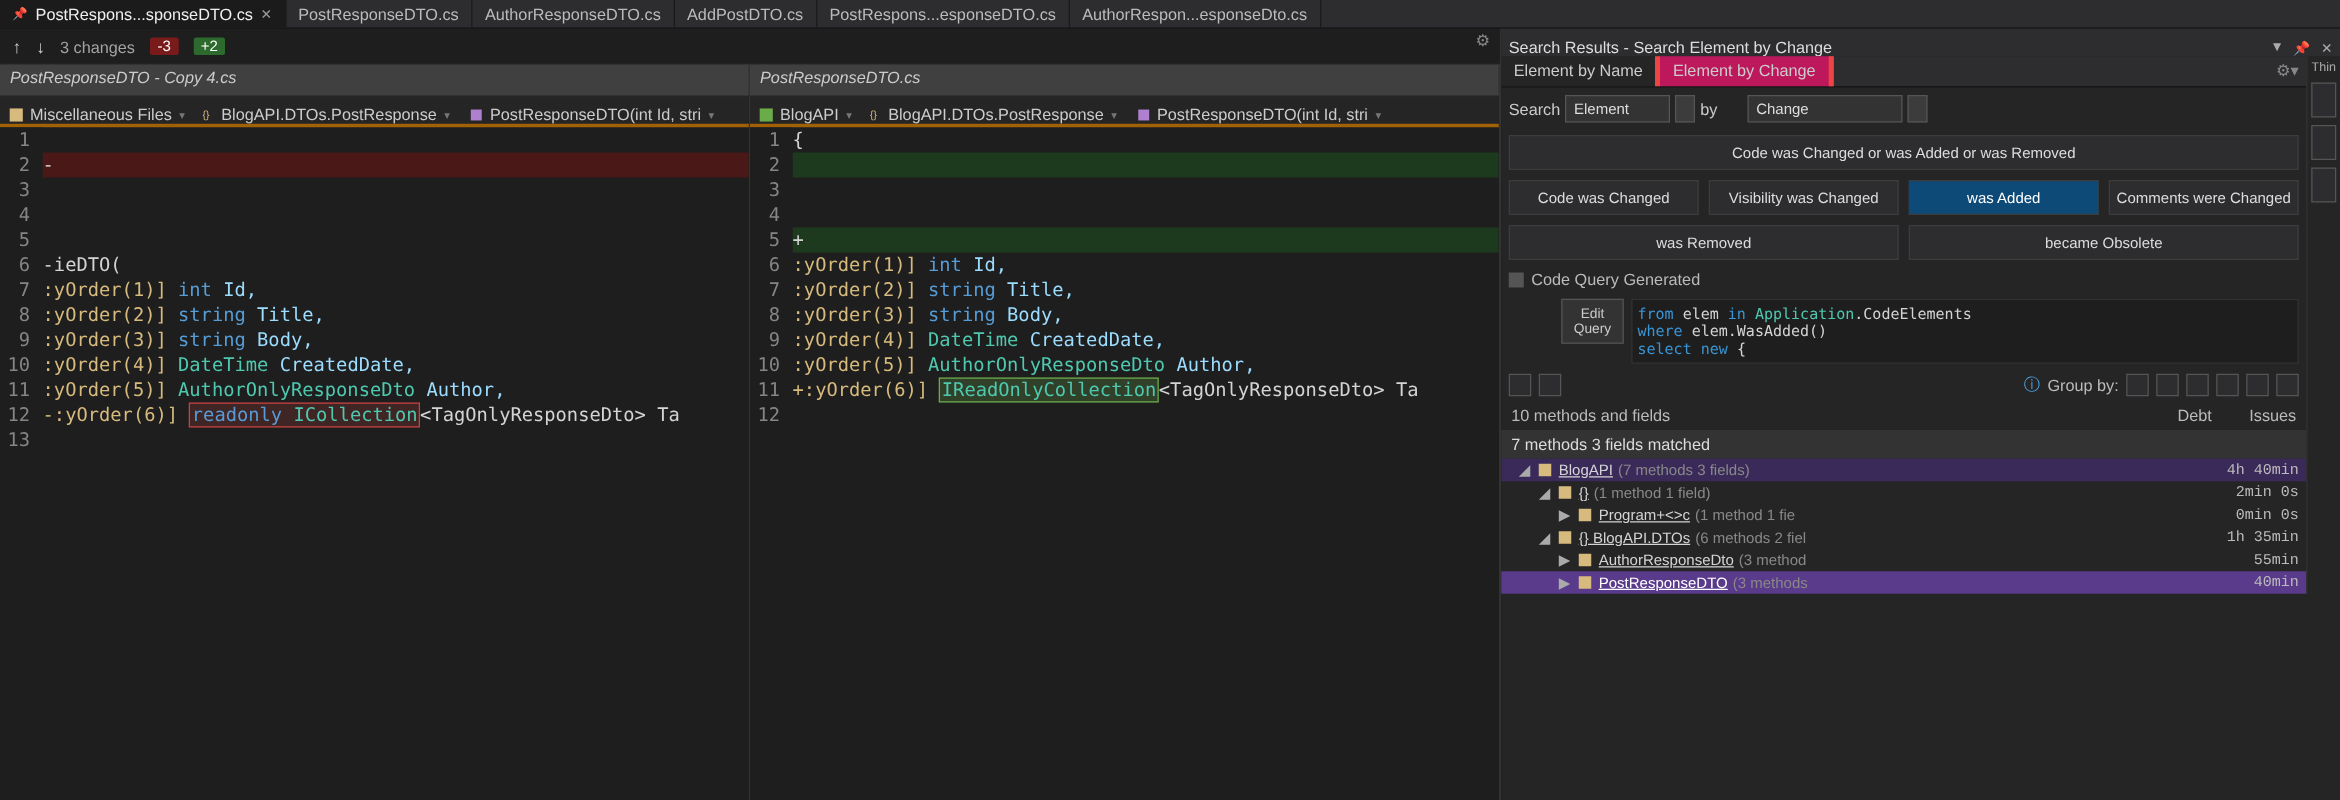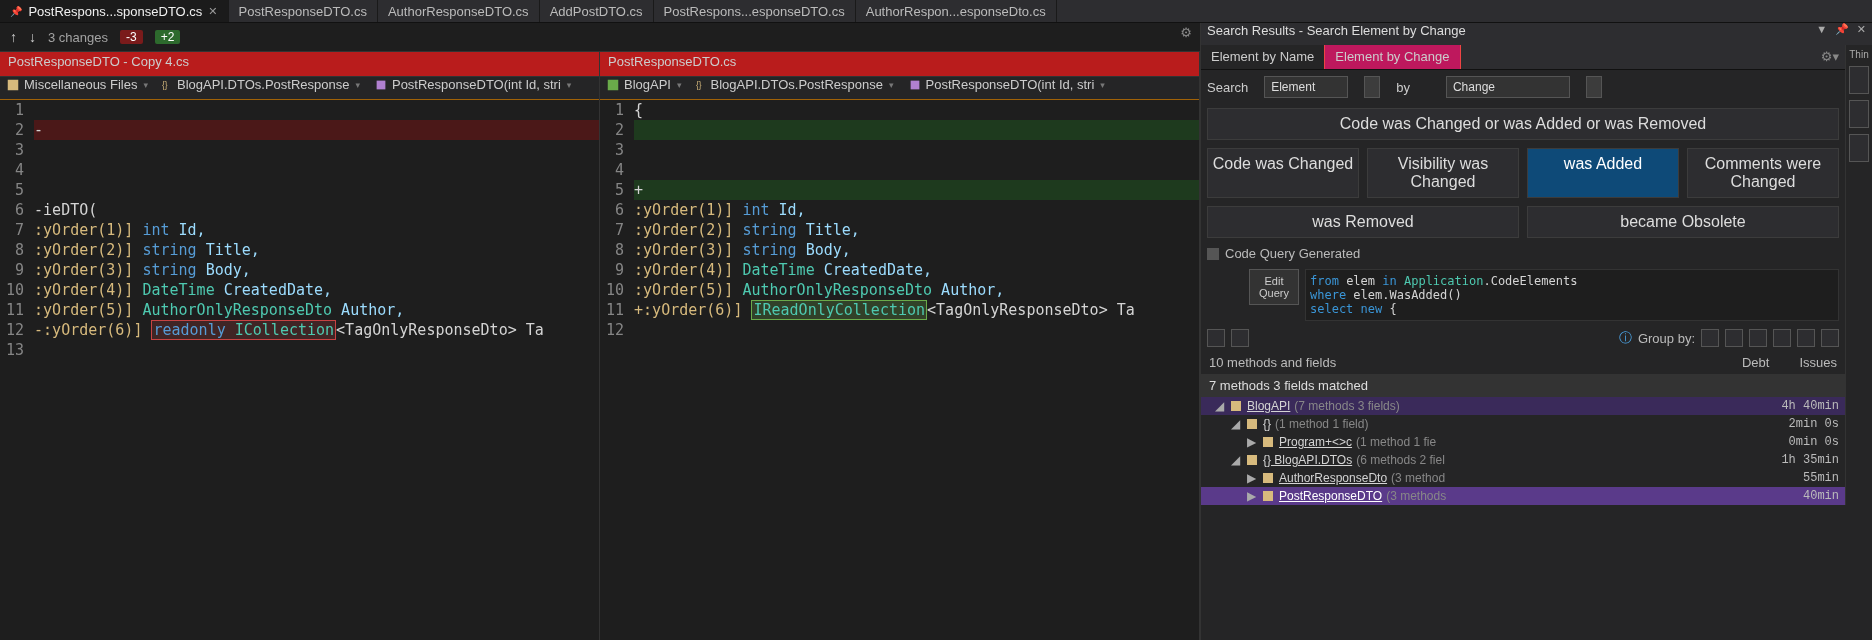--- a/index.html
+++ b/index.html
@@ -11,52 +11,52 @@
   .main{display:flex;height:calc(640px - 22px);}
   .editor-area{display:flex;flex-direction:column;width:1200px;border-right:1px solid #333;}
   .change-bar{display:flex;align-items:center;gap:12px;height:28px;padding:0 10px;background:#1e1e1e;border-bottom:1px solid #333;}
   .arrow-btn{color:#ccc;font-size:14px;cursor:pointer;}
   .change-count{color:#a3a3a3;}
   .badge{padding:0 6px;border-radius:2px;font-size:12px;color:#fff;}
   .badge.minus{background:#7a1b1b;}
   .badge.plus{background:#2d6a2d;}
   .diff-panes{display:flex;flex:1;}
   .pane{display:flex;flex-direction:column;flex:1;min-width:0;border-right:1px solid #333;}
-  .pane-title{height:20px;padding:2px 8px;background:#b91c1c;color:#ccc;white-space:nowrap;overflow:hidden;text-overflow:ellipsis;}
-  .crumb-row{display:flex;align-items:flex-start;height:22px;background:#252526;border-top:1px solid #333;border-bottom:1px solid #a16207;}
+  .pane-title{height:20px;padding:2px 8px;background:#404040;color:#ccc;white-space:nowrap;overflow:hidden;text-overflow:ellipsis;font-style:italic;}
+  .crumb-row{display:flex;align-items:flex-end;height:22px;background:#252526;border-top:1px solid #333;border-bottom:3px solid #a16207;}
   .crumb{display:flex;align-items:center;gap:4px;padding:0 6px;color:#ccc;white-space:nowrap;overflow:hidden;text-overflow:ellipsis;max-width:200px;}
   .crumb .ico{width:14px;height:14px;}
   .chev{color:#777;font-size:9px;padding:0 2px;}
   .code-wrap{flex:1;display:flex;font-family:Consolas,monospace;font-size:15px;background:#1e1e1e;position:relative;}
   .gutter{background:#1e1e1e;color:#858585;text-align:right;padding:0 10px 0 6px;}
   .gutter div{height:20px;line-height:20px;}
   .code{flex:1;overflow:hidden;}
   .code .ln{height:20px;line-height:20px;white-space:pre;}
   .hl-del{background:#4b1818;display:inline-block;width:100%;}
   .hl-add{background:#1e3a1e;}
   .box-del{border:1px solid #c74343;background:rgba(199,67,67,.2);padding:0 1px;}
   .box-add{border:1px solid #6aab4a;background:rgba(106,171,74,.25);padding:0 1px;}
   .kw{color:#569cd6;}
   .type{color:#4ec9b0;}
   .ident{color:#9cdcfe;}
   .punct{color:#d4d4d4;}
   .attr{color:#d7ba7d;}
   .right{display:flex;flex-direction:column;flex:1;background:#252526;}
-  .right-top{display:flex;align-items:flex-start;height:22px;padding:0 6px;background:#2d2d30;justify-content:space-between;}
+  .right-top{display:flex;align-items:flex-end;height:22px;padding:0 6px;background:#2d2d30;justify-content:space-between;}
   .right-top .ttl{color:#ddd;}
   .win-btns{display:flex;gap:8px;color:#aaa;font-size:11px;}
   .mode-tabs{display:flex;height:24px;background:#2d2d30;border-bottom:1px solid #111;}
-  .mode-tab{padding:4px 10px;color:#ccc;background:#252526;border-right:1px solid #ef4444;}
+  .mode-tab{padding:4px 10px;color:#ccc;background:#252526;border-right:4px solid #ef4444;}
   .mode-tab.active{background:#be185d;}
-  .search-row{display:flex;align-items:center;gap:16px;padding:6px;}
+  .search-row{display:flex;align-items:center;gap:4px;padding:6px;}
   .search-row input{background:#333;border:1px solid #555;color:#ddd;padding:3px 6px;font-family:inherit;font-size:12px;}
   .search-row .lbl{color:#ccc;}
   .search-row .cpick{width:14px;height:20px;background:#3c3c3c;border:1px solid #555;}
   .btn-grid{display:flex;flex-wrap:wrap;gap:8px;padding:4px 6px;}
-  .btn{flex:1;min-width:140px;background:#2d2d30;border:1px solid #3c3c3c;color:#ddd;text-align:center;padding:6px 4px;font-size:16px;cursor:pointer;}
+  .btn{flex:1;min-width:140px;background:#2d2d30;border:1px solid #3c3c3c;color:#ddd;text-align:center;padding:6px 4px;font-size:12px;cursor:pointer;}
   .btn.wide{flex-basis:100%;}
   .btn.active{background:#0e4a78;color:#fff;}
   .cq-head{display:flex;align-items:center;gap:6px;padding:4px 6px;color:#bbb;}
   .cq-head .sq{width:12px;height:12px;background:#555;display:inline-block;}
   .cq-body{display:flex;gap:6px;padding:4px 6px;margin-left:42px;}
   .edit-q{background:#333;border:1px solid #555;color:#ccc;width:48px;height:34px;text-align:center;font-size:11px;display:flex;align-items:center;justify-content:center;line-height:1.1;}
   .cq-code{flex:1;background:#1e1e1e;border:1px solid #333;padding:4px;font-family:Consolas,monospace;font-size:12px;white-space:pre;overflow:hidden;}
   .cq-code .kw2{color:#3a95d6;}
   .grp-row{display:flex;align-items:center;gap:6px;padding:4px 6px;color:#bbb;}
   .grp-row .gi{width:16px;height:16px;border:1px solid #555;background:#2d2d30;}

